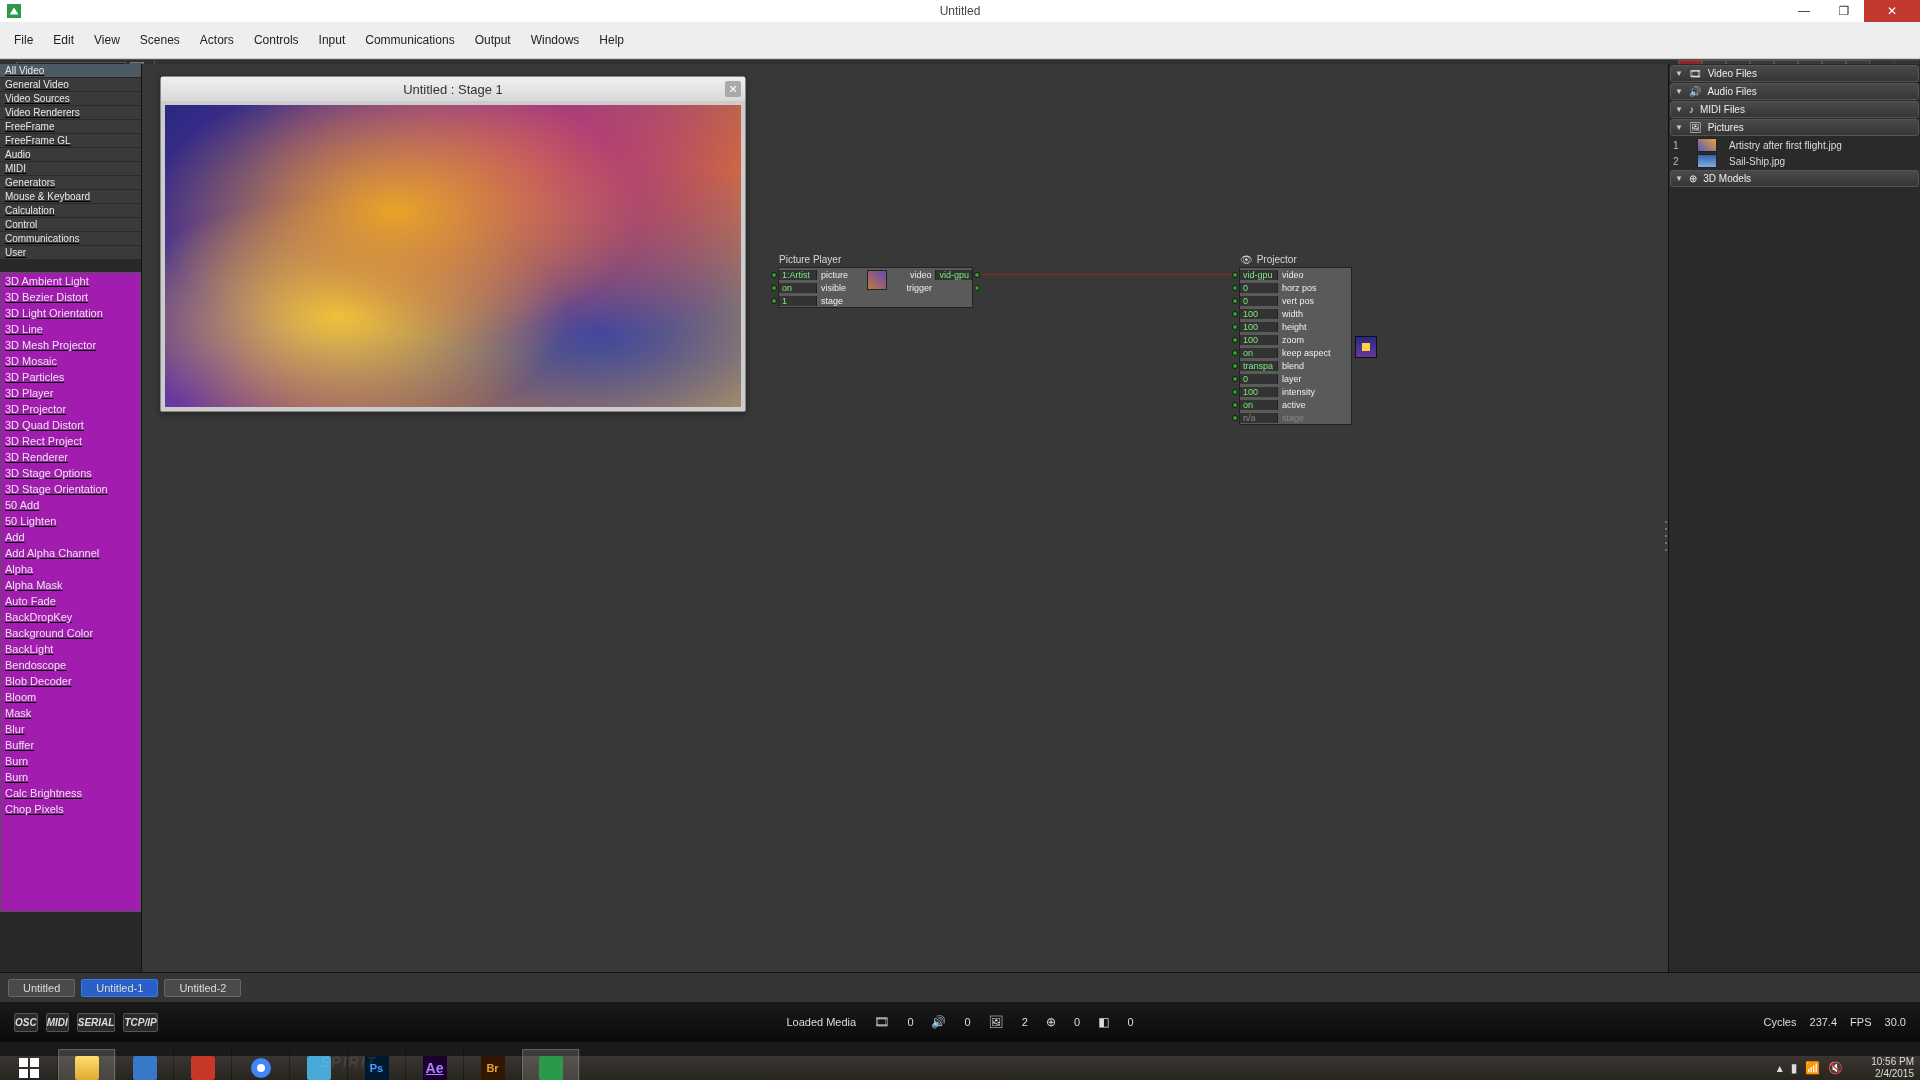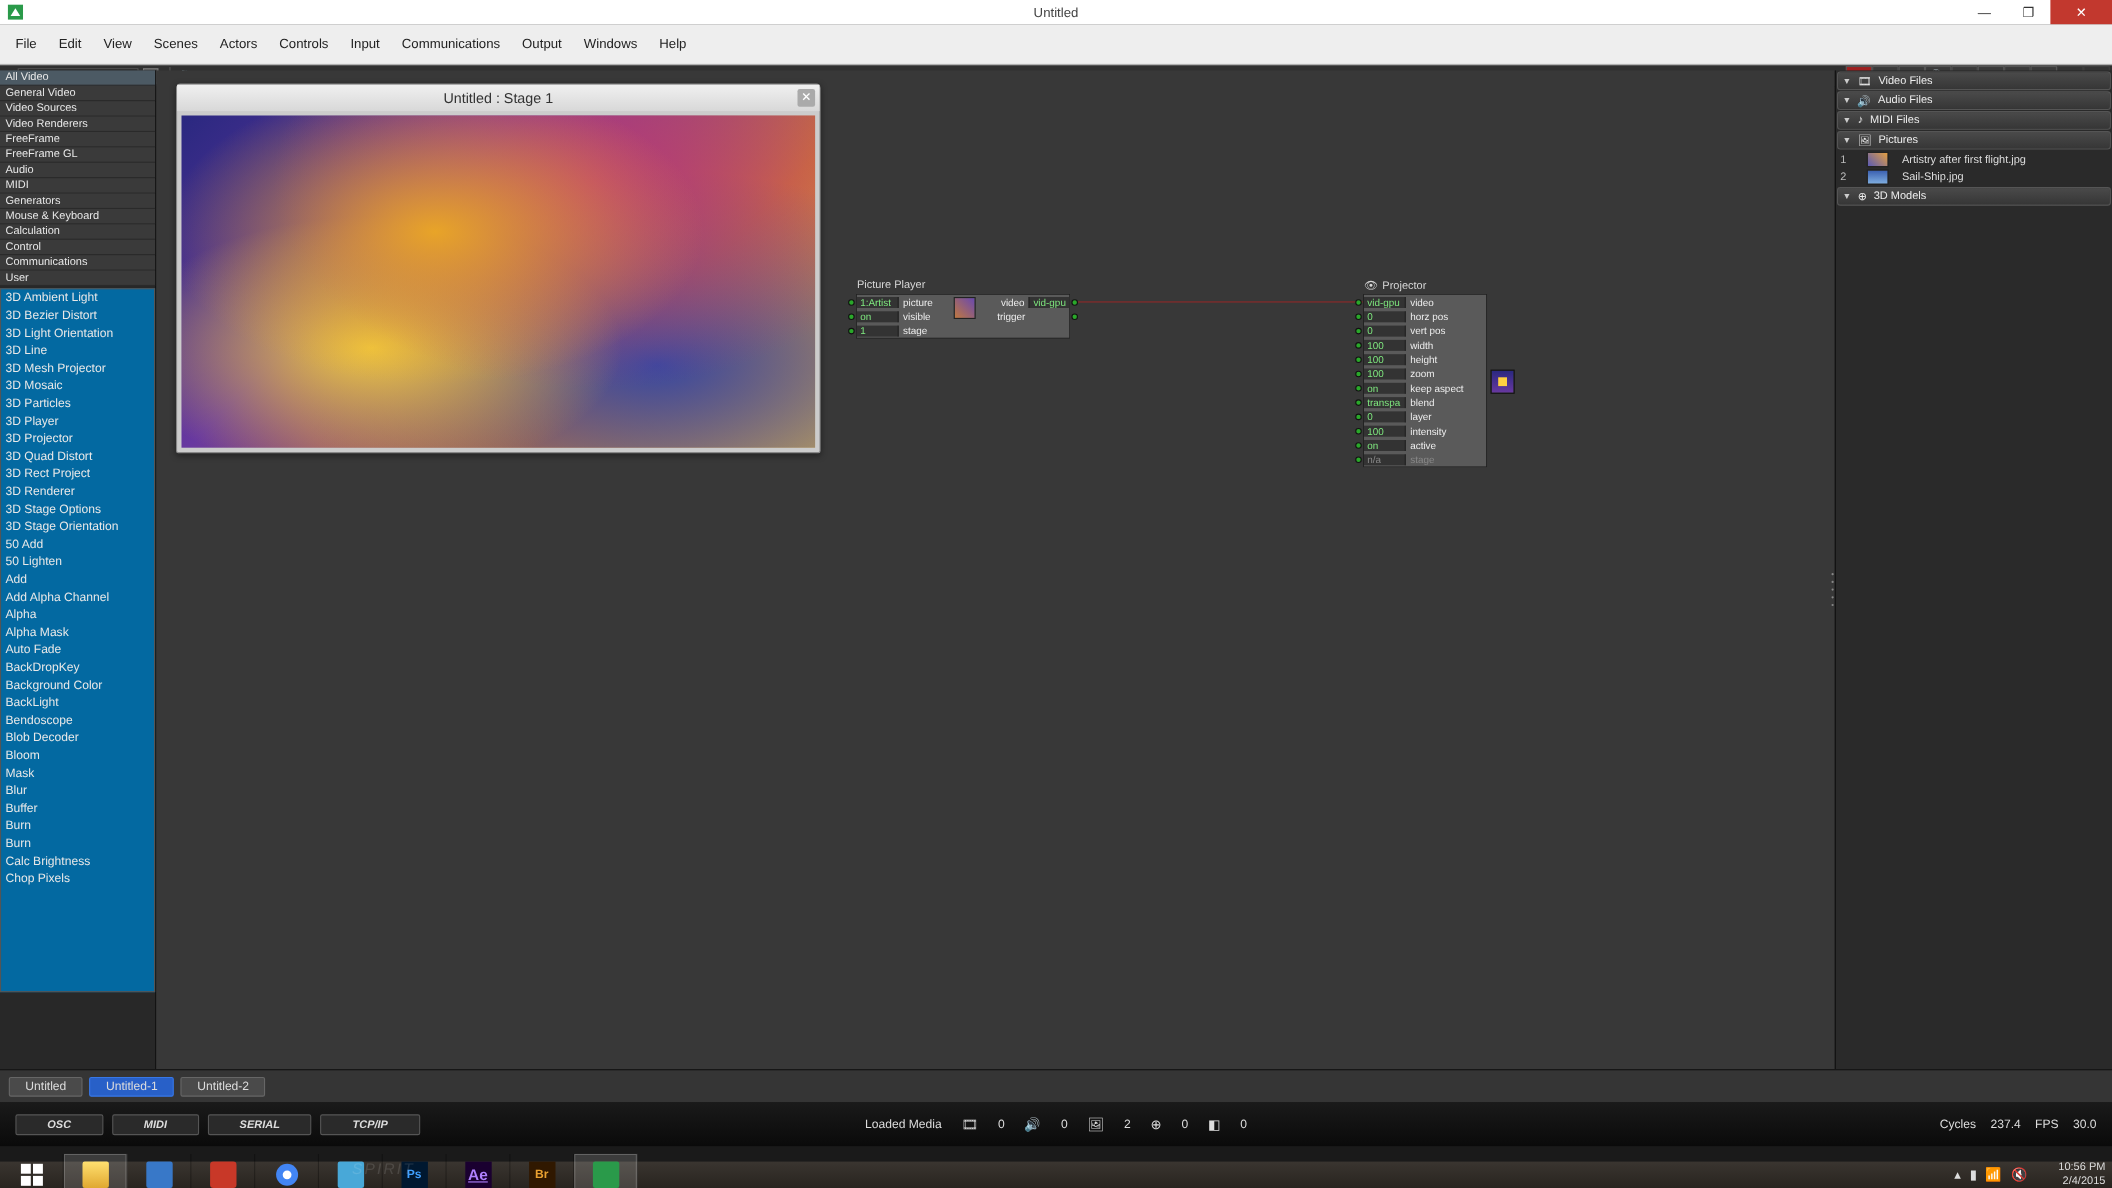--- a/index.html
+++ b/index.html
@@ -25,25 +25,25 @@
 .tr-x { color:#ddd; font-size:10px; background:#555; width:14px; height:14px; text-align:center; line-height:14px; border:1px solid #777; margin-right:4px;}
 .tr-sep { width:1px; height:16px; background:#555; margin:0 6px;}
 .tr-icon { color:#ccc; font-size:14px; margin:0 3px;}
 .tr-spacer { flex:1;}
 .tr-right { display:flex; align-items:center; gap:0;}
 .tr-btn { width:24px; height:18px; background:#3a3a3a; border:1px solid #555; display:flex; align-items:center; justify-content:center; color:#ddd; font-size:10px;}
 .tr-btn.red { background:#a02020;}
 .tr-btn.dim { opacity:.4;}
 
 
-.left-panel { position:absolute; left:0; top:64px; width:142px; bottom:108px; background:#282828; border-right:1px solid #111;}
+.left-panel { position:absolute; left:0; top:64px; width:142px; bottom:108px; background:#282828; border-right:1px solid #111;text-decoration:underline;}
 .cat-list { }
 .cat-item { font-size:10px; color:#e8e8e8; padding:1px 5px; background:#3a3a3a; border-bottom:1px solid #2a2a2a; cursor:default;}
 .cat-item.sel { background:#4c5a64; }
-.actor-list { margin-top:2px; height:640px; overflow:hidden; border:1px solid #555; background:#0369a1;}
+.actor-list { margin-top:12px; height:640px; overflow:hidden; border:1px solid #555; background:#a21caf;}
 .actor-item { font-size:11px; color:#e8e8e8; padding:2px 4px; cursor:default; white-space:nowrap; overflow:hidden;}
 .left-handle { position:absolute; right:-6px; top:50%; width:6px; height:36px; display:flex; flex-direction:column; justify-content:space-around;}
 .left-handle span{ width:2px; height:2px; background:#888; border-radius:50%; margin-left:2px;}
 
 
 .right-panel { position:absolute; right:0; top:64px; width:252px; bottom:108px; background:#2a2a2a; border-left:1px solid #111;}
 .right-handle { position:absolute; left:-6px; top:50%; width:6px; height:36px; display:flex; flex-direction:column; justify-content:space-around;}
 .right-handle span{ width:2px; height:2px; background:#888; border-radius:50%; margin-left:2px;}
 .media-group { background:linear-gradient(#4a4a4a,#363636); border:1px solid #555; height:17px; display:flex; align-items:center; padding:0 4px; font-size:10px; color:#eee; border-radius:3px; margin:1px;}
 .media-group .disc{ color:#ccc; margin-right:6px; font-size:8px;}
@@ -90,21 +90,21 @@
 
 .wire { position:absolute; height:1px; background:#902828;}
 
 
 .scene-tabs { position:absolute; left:0; right:0; bottom:78px; height:30px; background:#353535; border-top:1px solid #111; display:flex; align-items:center; padding:4px 8px; gap:6px;}
 .scene-tab { padding:2px 14px; font-size:11px; color:#ddd; background:#4a4a4a; border:1px solid #666; border-radius:2px;}
 .scene-tab.active { background:#2860c8; border-color:#3878e8;}
 
 
 .statusbar { position:absolute; left:0; right:0; bottom:38px; height:40px; background:linear-gradient(#1a1a1a,#0a0a0a); display:flex; align-items:center; padding:0 14px;}
-.proto-tab { font-size:10px; font-style:italic; font-weight:bold; color:#ddd; background:#2a2a2a; border:1px solid #555; padding:3px 28px; margin-right:8px; border-radius:2px;}
+.proto-tab { font-size:10px; font-style:italic; font-weight:bold; color:#ddd; background:#2a2a2a; border:1px solid #555; padding:3px 0; margin-right:8px; border-radius:2px;}
 .status-center { position:absolute; left:50%; transform:translateX(-50%); display:flex; align-items:center; gap:18px; color:#ddd; font-size:11px;}
 .status-center .ico{ font-size:12px;}
 .status-right { margin-left:auto; color:#ddd; font-size:11px;}
 .status-right span{ margin-left:10px;}
 
 
 .taskbar { position:absolute; left:0; right:0; bottom:0; height:24px; background:linear-gradient(#3a3530,#28241f); display:flex; align-items:center;}
 .tb-btn { width:58px; height:38px; display:flex; align-items:center; justify-content:center; border-right:1px solid rgba(0,0,0,.3);}
 .tb-btn svg, .tb-btn .ico { width:24px; height:24px;}
 .tb-active { background:rgba(255,255,255,.15); box-shadow:inset 0 0 0 1px rgba(255,255,255,.2);}

